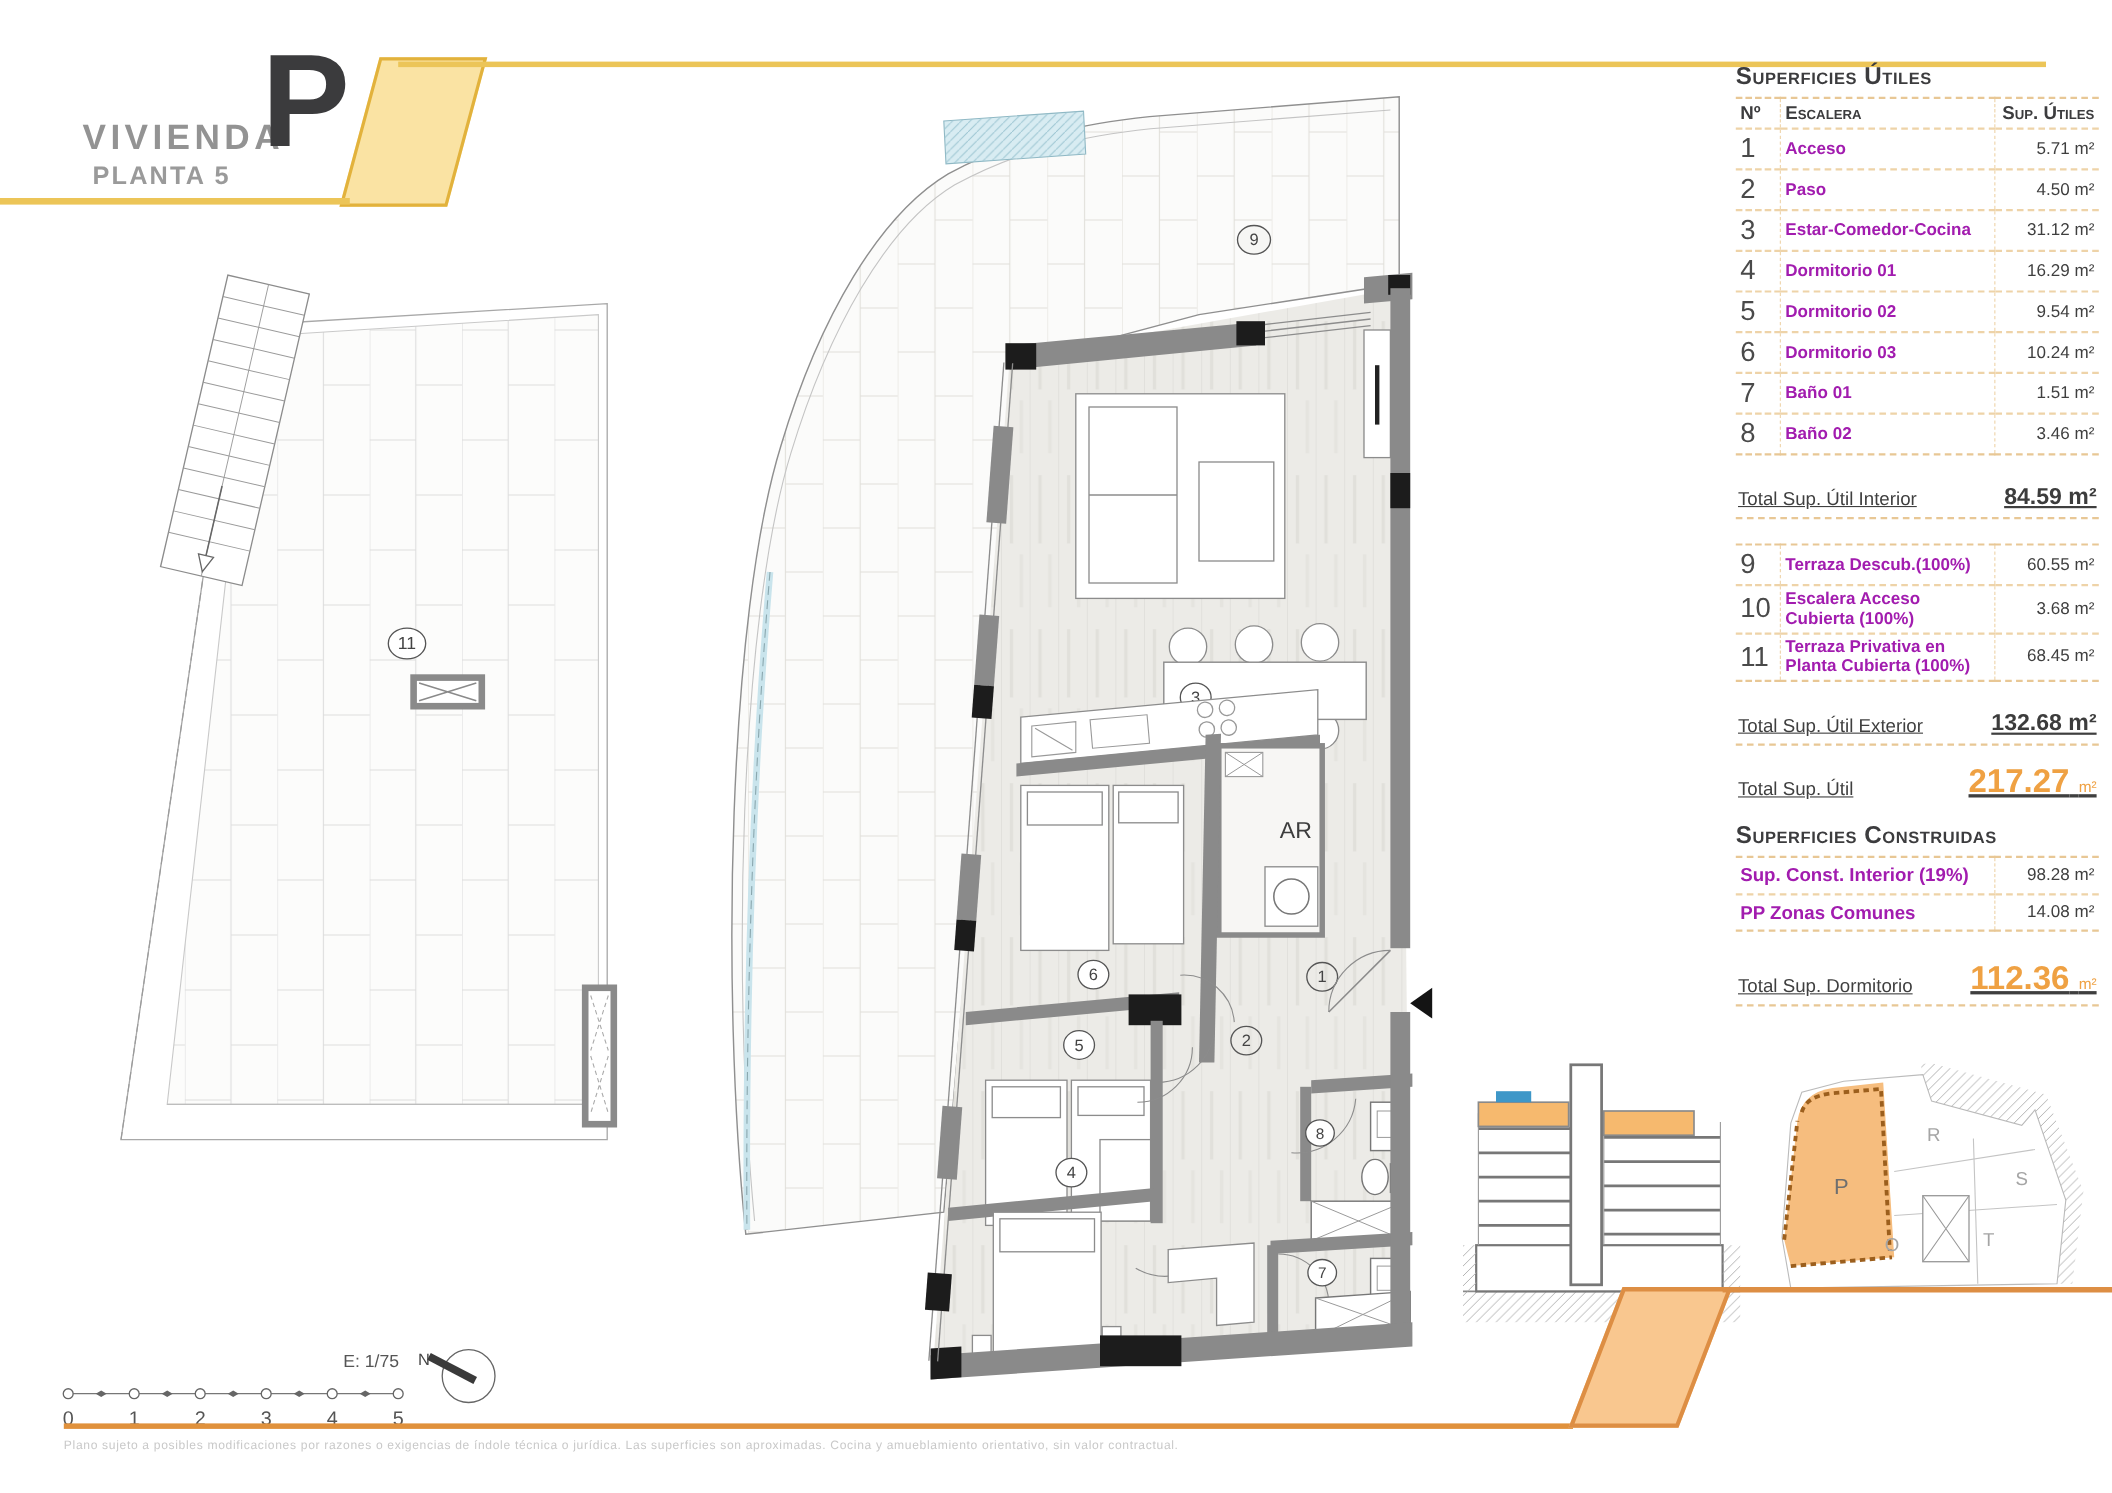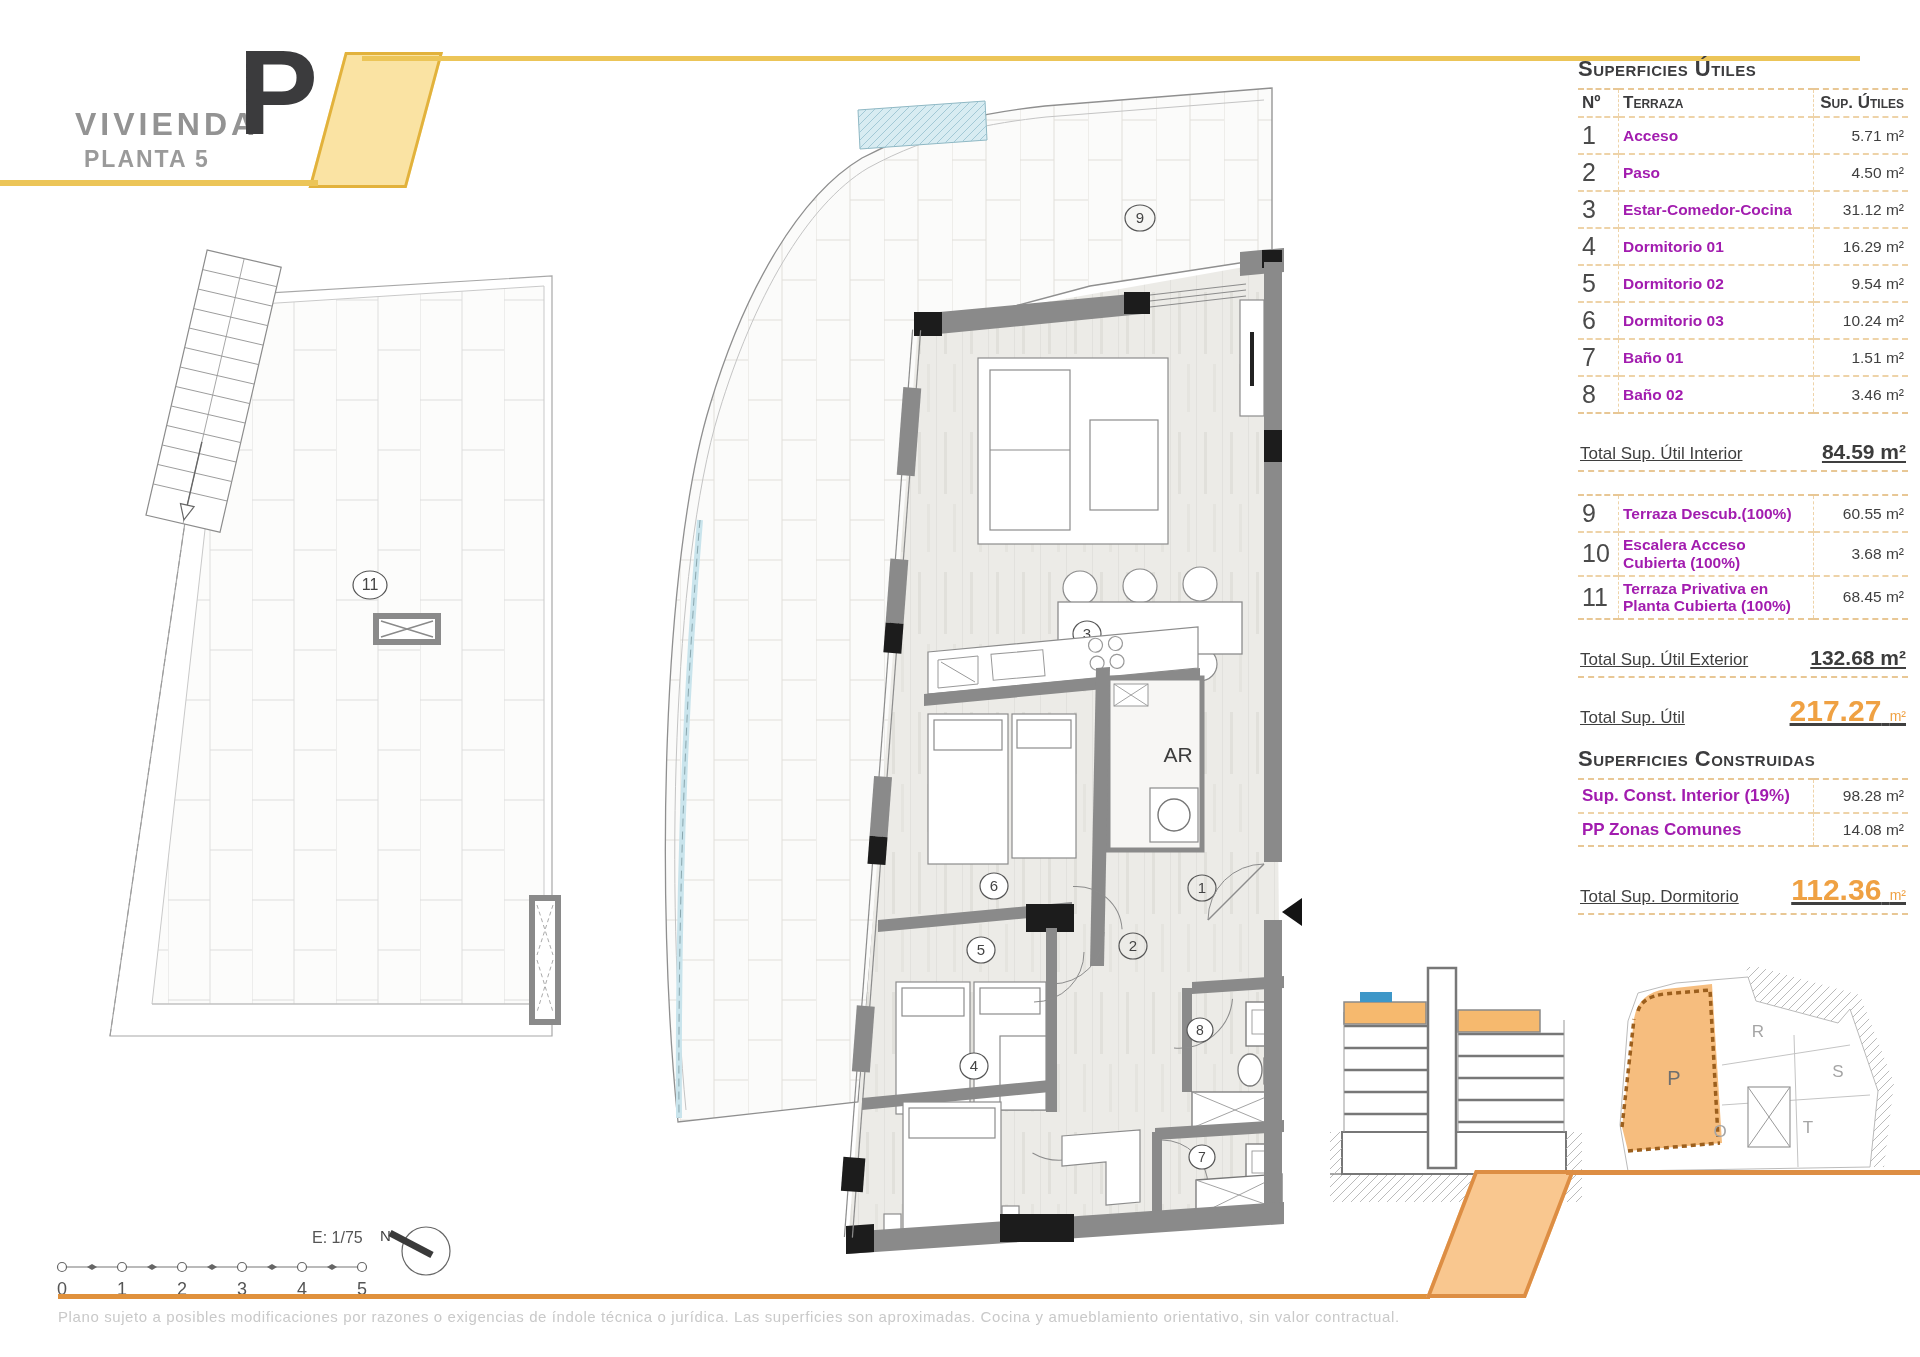--- a/index.html
+++ b/index.html
@@ -34,21 +34,21 @@
   .total-row .v{font-size:21px;font-weight:bold;color:#3c3c3c;}
   .total-row.orange .v{font-size:30px;font-weight:bold;color:#efa143;}
   .total-row.orange .v small{font-size:14px;font-weight:normal;margin-top:37px;}
   .sp{height:22px;} .sp-s{height:12px;}
 
   
   #bottom-line-left{left:58px;top:1294px;width:1372px;height:5px;background:#e0913c;}
   #bottom-para{left:1475px;top:1170px;width:100px;height:128px;background:#f9c78f;
                border:4px solid #dd8e44;transform:skewX(-21deg);transform-origin:top left;box-sizing:border-box;}
   #bottom-line-right{left:1566px;top:1170px;width:354px;height:5px;background:#dd8e44;}
-  #disclaimer{left:58px;top:1308px;width:1500px;font-size:15px;color:#c9c9c9;letter-spacing:.6px;}
+  #disclaimer{left:58px;top:1308px;width:1500px;font-size:11px;color:#c9c9c9;letter-spacing:.6px;}
 
   svg text{font-family:"Liberation Sans",sans-serif;}
 </style>
 </head>
 <body>
 
 <div class="abs" id="title-vivienda">VIVIENDA</div>
 <div class="abs" id="title-planta">PLANTA 5</div>
 <div class="abs" id="unit-letter">P</div>
 <div class="abs" id="top-para"></div>
@@ -429,21 +429,21 @@
   </g>
 </svg>
 
 <div class="abs" id="panel">
   <div class="sec-title">Superficies Útiles</div>
 
   <table class="areas">
     <tbody>
         <tr>
       <th class="no">Nº</th>
-      <th>Terraza</th>
+      <th>Escalera</th>
       <th class="val">Sup. Útiles</th>
     </tr>
     <tr>
           <td class="no">1</td>
           <td class="nm">Acceso</td>
           <td class="val">5.71 m²</td>
         </tr>
     <tr>
           <td class="no">2</td>
           <td class="nm">Paso</td>

